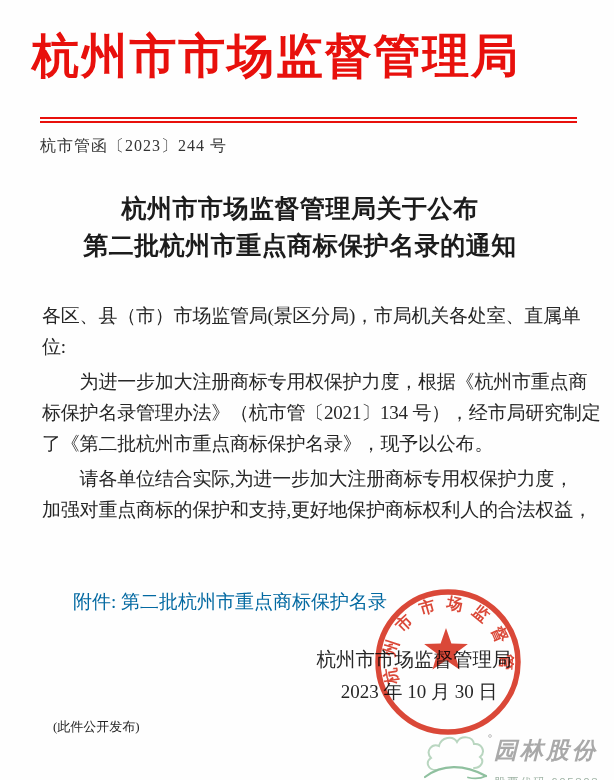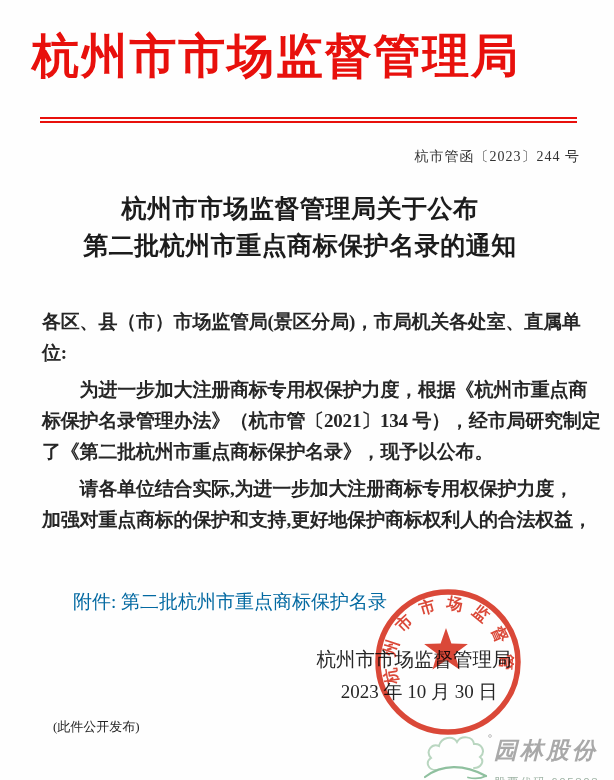--- a/index.html
+++ b/index.html
@@ -17,37 +17,37 @@
     font-size:47px;font-weight:bold;color:#e8100c;
     line-height:60px;white-space:nowrap;
     text-align:justify;text-align-last:justify;
     letter-spacing:1px;
   }
   .red-rule{
     position:absolute;top:117px;left:40px;width:537px;height:2px;
     border-top:2.5px solid #e8100c;border-bottom:2px solid #e8100c;
   }
   .doc-number{
-    position:absolute;top:148px;left:40px;width:540px;
-    text-align:right;font-size:14px;letter-spacing:1px;color:#333;
+    position:absolute;top:136px;left:40px;width:540px;
+    text-align:left;font-size:16px;letter-spacing:1px;color:#333;
     white-space:nowrap;
   }
   
   .doc-title{
     position:absolute;top:190px;left:40px;width:520px;
     text-align:center;font-size:25px;font-weight:bold;
     line-height:37px;color:#1c1c1c;letter-spacing:0.5px;
   }
   
   .body-block{
     position:absolute;top:300px;left:42px;width:538px;
     font-size:19px;line-height:31px;color:#262626;
     letter-spacing:-0.2px;
   }
-  .para{margin:6px 0 4px 0;font-weight:bold;}
+  .para{margin:0 0 4px 0;}
   .bline{white-space:nowrap;overflow:visible;}
   .attachment-line{
     position:absolute;top:586px;left:73px;
     font-size:19px;line-height:31px;white-space:nowrap;color:#0369a1;
   }
   .sig-agency{
     position:absolute;top:644px;left:314px;width:200px;
     text-align:center;font-size:19.5px;line-height:31px;white-space:nowrap;color:#262626;
   }
   .sig-date{

